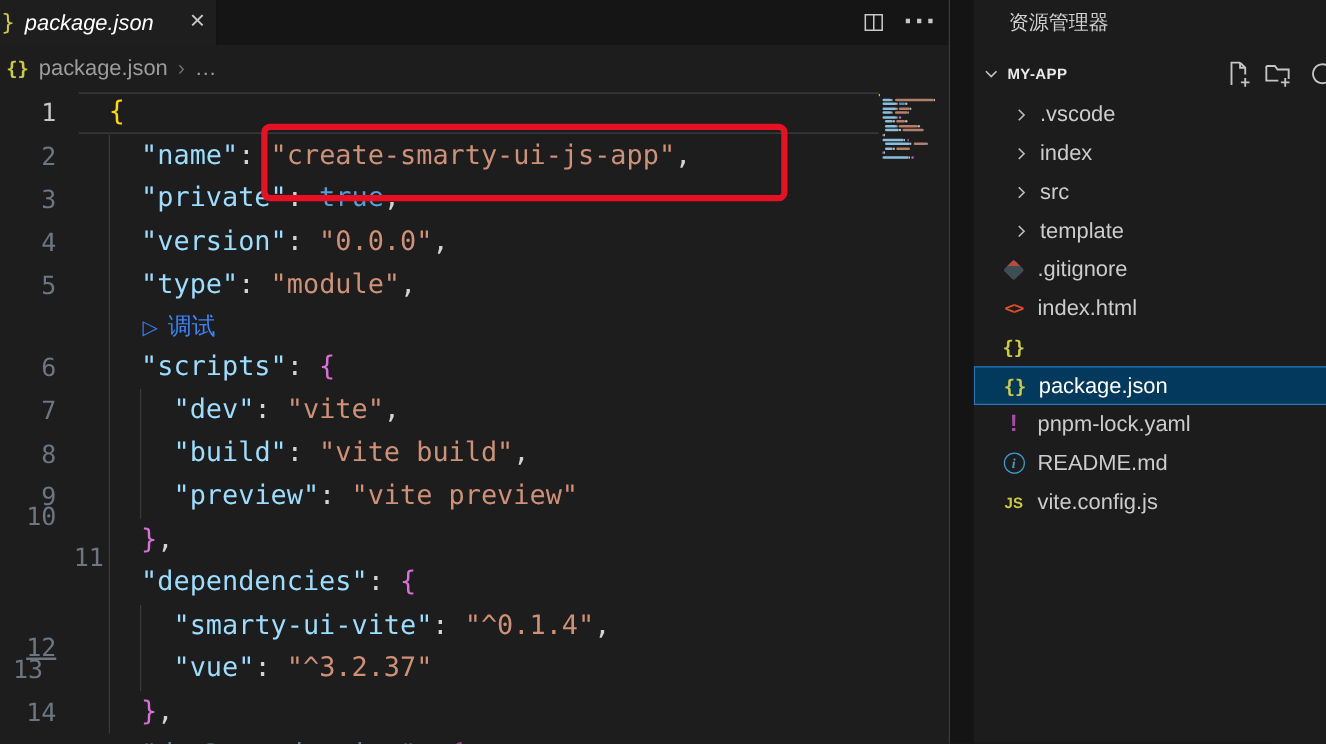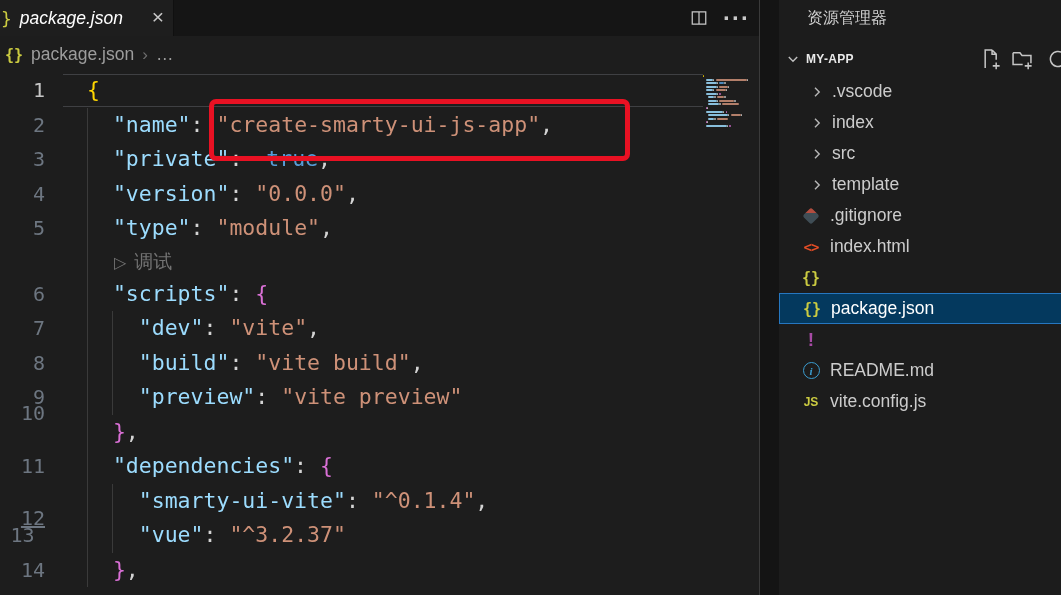--- a/index.html
+++ b/index.html
@@ -28,24 +28,24 @@
   
   .code-area { position:absolute; left:0; top:73px; width:759px; height:522px; background:#1d1d1d; overflow:hidden; }
   .cur-line { position:absolute; left:63px; top:1px; width:640px; height:33px;
               border-top:1px solid #3f4043; border-bottom:1px solid #3f4043; }
   .ln { position:absolute; left:0; width:45px; height:34.5px; line-height:34.5px; text-align:right;
         color:#6d7681; font-family:"DejaVu Sans Mono",monospace; font-size:20px; cursor:pointer; }
   .ln.active { color:#c6c6c6; }
   .cl { position:absolute; left:87px; height:34.5px; line-height:34.5px; white-space:pre;
         font-family:"DejaVu Sans Mono",monospace; font-size:21.5px; cursor:text; }
   .tk { color:#d4d4d4; }
-  .tk.key{ color:var(--tk-key); } .tk.str{ color:var(--tk-str); } .tk.kw{ color:var(--tk-kw);margin-left:11px; }
+  .tk.key{ color:var(--tk-key); } .tk.str{ color:var(--tk-str); } .tk.kw{ color:var(--tk-kw); }
   .tk.pn{ color:var(--tk-pn); }  .tk.b0{ color:var(--tk-b0); }  .tk.b1{ color:var(--tk-b1); }
   .guide { position:absolute; width:1px; background:#3a3a3a; }
-  .codelens { position:absolute; left:114px; height:31px; line-height:31px; color:#737373;
+  .codelens { position:absolute; left:114px; height:31px; line-height:31px; color:#3b82f6;
               font-size:19px; cursor:pointer; white-space:nowrap; }
   .codelens .play { font-size:16px; margin-right:8px; }
   #minimap { position:absolute; left:703px; top:2px; width:48px; height:58px; cursor:pointer; }
   #minimap i { position:absolute; height:2px; border-radius:1px; opacity:.85; }
   .redbox { position:absolute; left:209px; top:26px; width:421px; height:62px;
             border:5px solid var(--annotation); border-radius:7px; pointer-events:none; }
 
   
   .sidebar { position:absolute; left:759px; top:0; width:302px; height:595px;
              background:#141414; border-left:1px solid #3a3a3a; }
@@ -108,21 +108,21 @@
         <div class="ln active" style="top: 0px;">1</div>
         <div class="ln" style="top: 34.5px;">2</div>
         <div class="ln" style="top: 69px;">3</div>
         <div class="ln" style="top: 103.5px;">4</div>
         <div class="ln" style="top: 138px;">5</div>
         <div class="ln" style="top: 203.5px;">6</div>
         <div class="ln" style="top: 238px;">7</div>
         <div class="ln" style="top: 272.5px;">8</div>
         <div class="ln" style="top: 307px;">9</div>
         <div class="ln" style="top: 323px;">10</div>
-        <div class="ln" style="top: 376px;">11</div>
+        <div class="ln" style="top: 356px; margin-left: 38px;">11</div>
         <div class="ln" style="top: 428px; text-decoration: underline;">12</div>
         <div class="ln" style="top: 445px; text-align: center;">13</div>
         <div class="ln" style="top: 479.5px;">14</div>
         <div class="ln" style="top: 514px;">15</div>
       </div>
     <div id="rows">
         <div class="cl" style="top: 0px;"><span class="tk b0">{</span></div>
         <div class="cl" style="top: 34.5px;"><span class="tk ">  </span><span class="tk key">"name"</span><span class="tk pn">:</span><span class="tk "> </span><span class="tk str">"create-smarty-ui-js-app"</span><span class="tk pn">,</span></div>
         <div class="cl" style="top: 69px;"><span class="tk ">  </span><span class="tk key">"private"</span><span class="tk pn">:</span><span class="tk "> </span><span class="tk kw">true</span><span class="tk pn">,</span></div>
         <div class="cl" style="top: 103.5px;"><span class="tk ">  </span><span class="tk key">"version"</span><span class="tk pn">:</span><span class="tk "> </span><span class="tk str">"0.0.0"</span><span class="tk pn">,</span></div>
@@ -275,20 +275,21 @@
           <div class="trow selected" style="top: 293px;">
             <span class="ficon">
               <span class="ic-json">{}</span>
             </span>
             <span class="tlabel">package.json</span>
           </div>
           <div class="trow" style="top: 324px;">
             <span class="ficon">
               <span class="ic-yaml">!</span>
             </span>
+            <span class="tlabel">pnpm-lock.yaml</span>
           </div>
           <div class="trow" style="top: 355px;">
             <span class="ficon">
               <span class="ic-info">i</span>
             </span>
             <span class="tlabel">README.md</span>
           </div>
           <div class="trow" style="top: 386px;">
             <span class="ficon">
               <span class="ic-js">JS</span>

